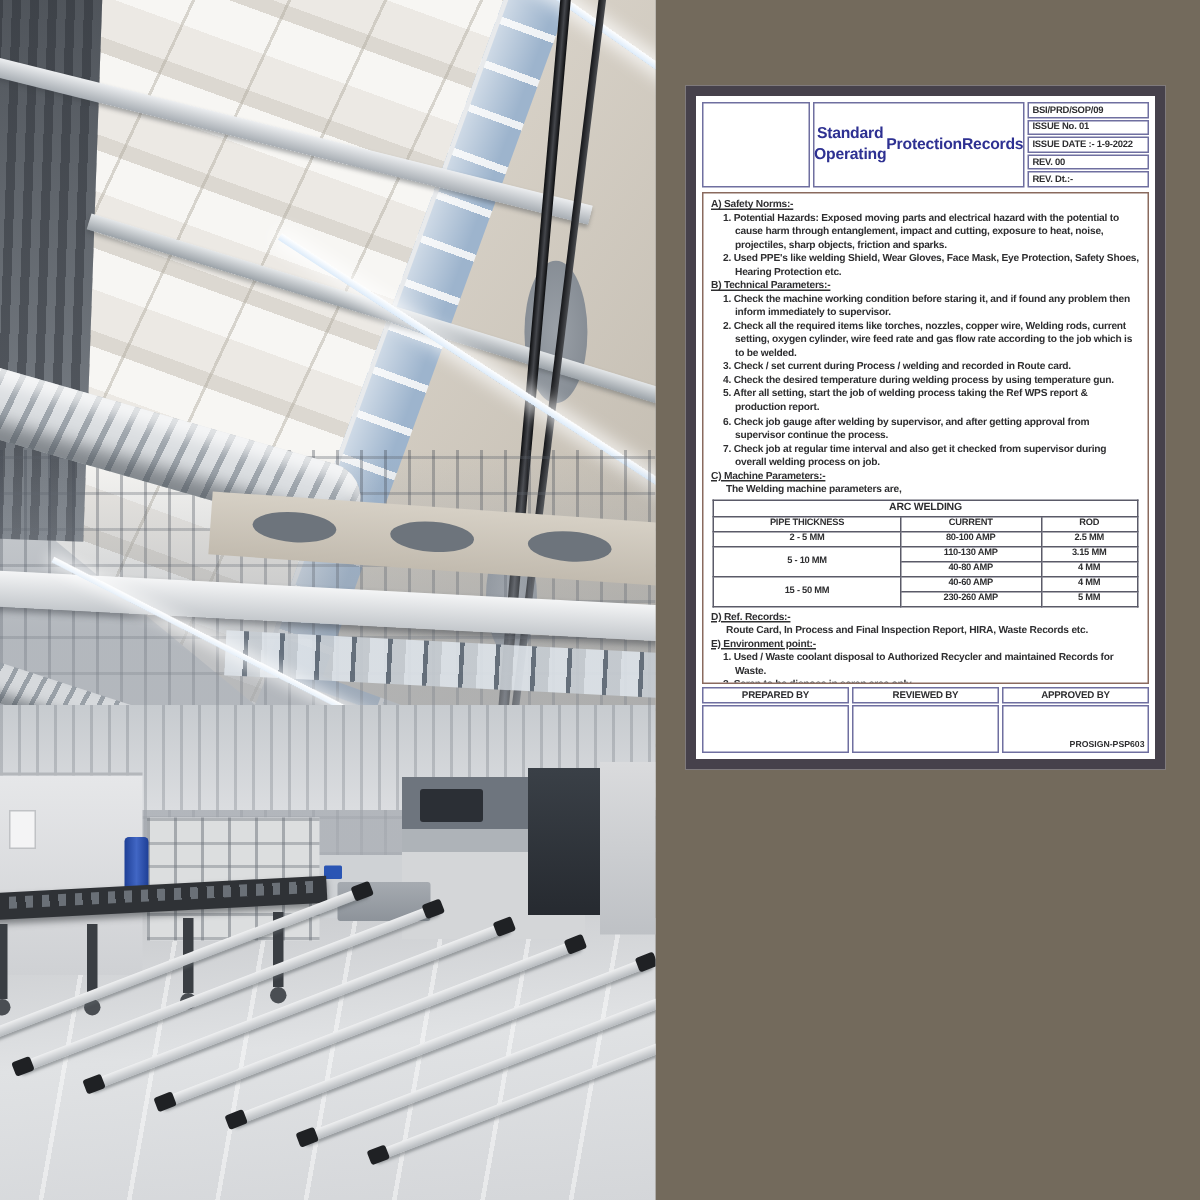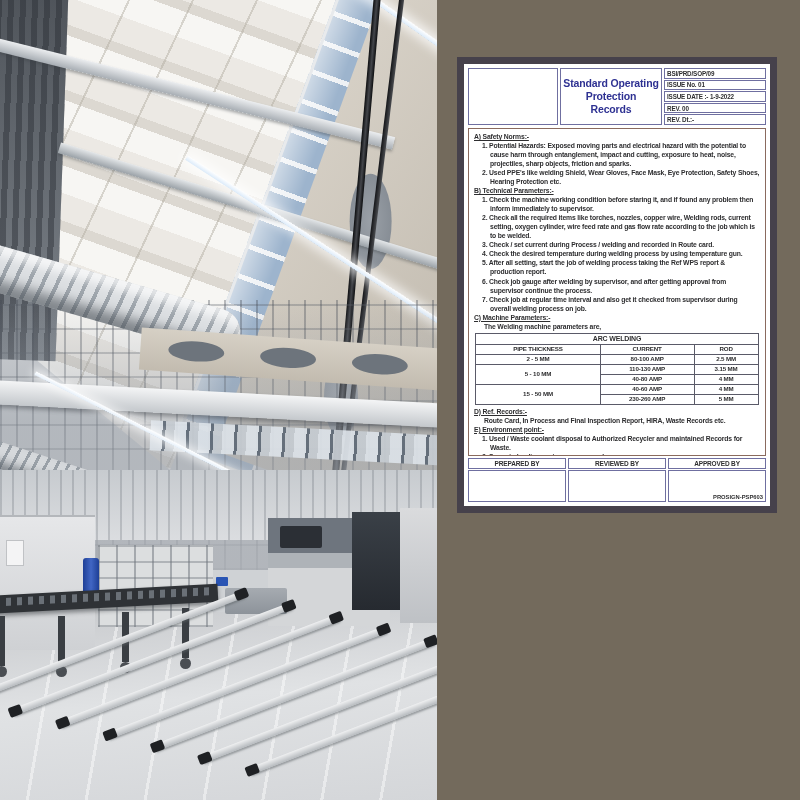--- a/index.html
+++ b/index.html
@@ -107,21 +107,21 @@
   .rail::before{left:-3px}.rail::after{right:-3px}
   .rail.r1{margin-left:60px}.rail.r2{margin-left:100px}.rail.r3{margin-left:140px}.rail.r4{margin-left:180px}
   .rail.r5{margin-left:220px}.rail.r6{margin-left:260px}.rail.r7{margin-left:300px}
 
   
   .document{position:absolute;left:457px;top:57px;width:320px;height:456px;background:#fff;
     border:7px solid var(--frame_dark);padding:4px;display:flex;flex-direction:column;
     color:var(--text_dark);letter-spacing:-.15px}
   .doc-header{display:flex;gap:2px;height:57px;flex:none}
   .logo-cell{width:90px;border:1px solid var(--border_blue)}
-  .title-cell{flex:1;border:1px solid var(--border_blue);display:flex;flex-direction:column;
+  .title-cell{flex:1;border:1px solid var(--border_blue);display:flex;flex-direction:row;
     align-items:center;justify-content:center;color:var(--title_blue);
     font-weight:bold;font-size:10.5px;line-height:1.25;text-align:center}
   .info-cell{width:102px;display:flex;flex-direction:column;gap:1px}
   .info-row{flex:1;border:1px solid var(--border_blue);font-weight:bold;font-size:6.3px;
     display:flex;align-items:center;padding:0 2px;white-space:nowrap}
   .doc-body{flex:1;margin-top:3px;border:1px solid var(--border_brown);padding:3px 5px;
     font-weight:bold;font-size:6.8px;line-height:1.33;overflow:hidden}
   .sec-label{text-decoration:underline}
   .sec-item{padding-left:16px;text-indent:-8px}
   .sec-intro{padding-left:10px}

